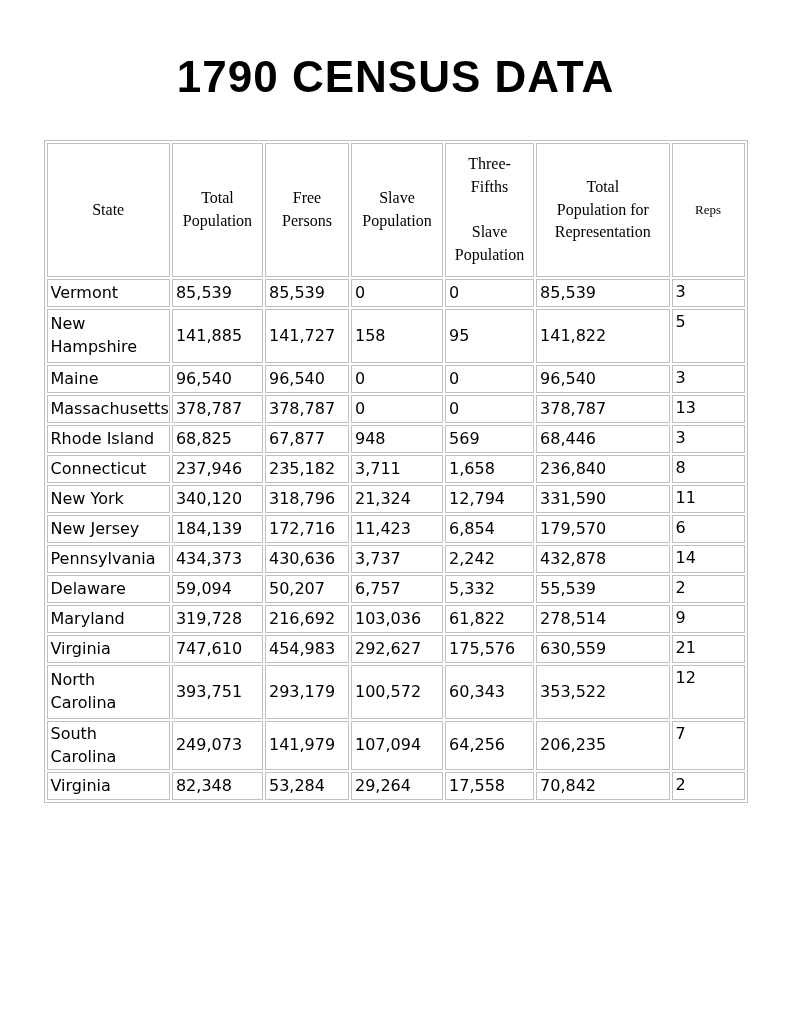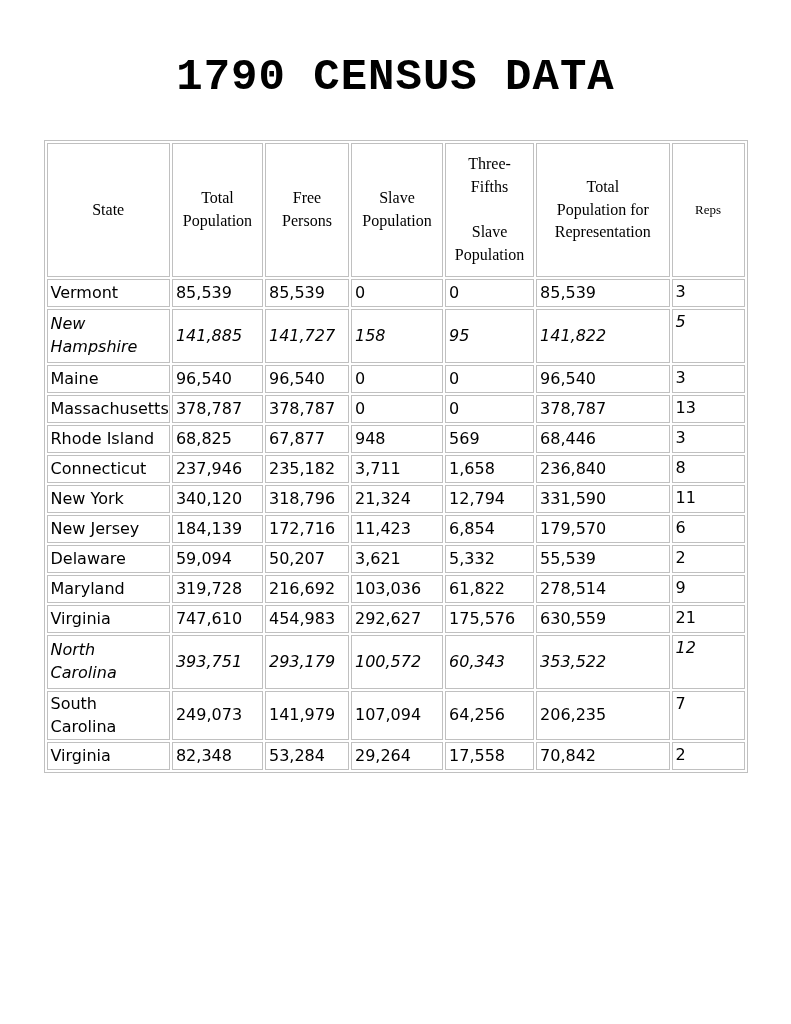--- a/index.html
+++ b/index.html
@@ -16,21 +16,21 @@
     overflow: hidden;
     position: relative;
   }
   .page-title {
     margin: 0;
     padding-top: 52px;
     text-align: center;
     font-size: 44px;
     font-weight: bold;
     letter-spacing: 1px;
-    font-family: Liberation Mono, monospace;
+    font-family: Liberation Sans, sans-serif;
   }
   table.census-table {
     margin: 38px auto 0 auto;
     width: 704px;
     table-layout: fixed;
     border-collapse: separate;
     border-spacing: 2px;
     border: 1px solid #c0c0c0;
     background: #ffffff;
   }
@@ -46,21 +46,21 @@
     padding: 1px 3px;
     font-size: 16px;
     font-weight: normal;
     line-height: 1.42;
     white-space: pre-line;
     overflow: hidden;
     vertical-align: middle;
   }
   thead tr { height: 134px; }
   tbody tr { height: 28px; margin-left: 22px; }
-  tbody tr.tall { height: 54px; font-style: italic; }
+  tbody tr.tall { height: 54px; }
   th {
     text-align: center;
     font-family: Liberation Serif, serif;
   }
   th.col-reps {
     font-size: 13px;
   }
   td {
     text-align: left;
   }
@@ -173,24 +173,33 @@
       <tr>
         <td class="state-cell">New Jersey</td>
         <td class="num-cell">184,139</td>
         <td class="num-cell">172,716</td>
         <td class="num-cell">11,423</td>
         <td class="num-cell">6,854</td>
         <td class="num-cell">179,570</td>
         <td class="reps-cell">6</td>
       </tr>
       <tr>
+        <td class="state-cell">Pennsylvania</td>
+        <td class="num-cell">434,373</td>
+        <td class="num-cell">430,636</td>
+        <td class="num-cell">3,737</td>
+        <td class="num-cell">2,242</td>
+        <td class="num-cell">432,878</td>
+        <td class="reps-cell">14</td>
+      </tr>
+      <tr>
         <td class="state-cell">Delaware</td>
         <td class="num-cell">59,094</td>
         <td class="num-cell">50,207</td>
-        <td class="num-cell">3,621</td>
+        <td class="num-cell">6,757</td>
         <td class="num-cell">5,332</td>
         <td class="num-cell">55,539</td>
         <td class="reps-cell">2</td>
       </tr>
       <tr>
         <td class="state-cell">Maryland</td>
         <td class="num-cell">319,728</td>
         <td class="num-cell">216,692</td>
         <td class="num-cell">103,036</td>
         <td class="num-cell">61,822</td>

